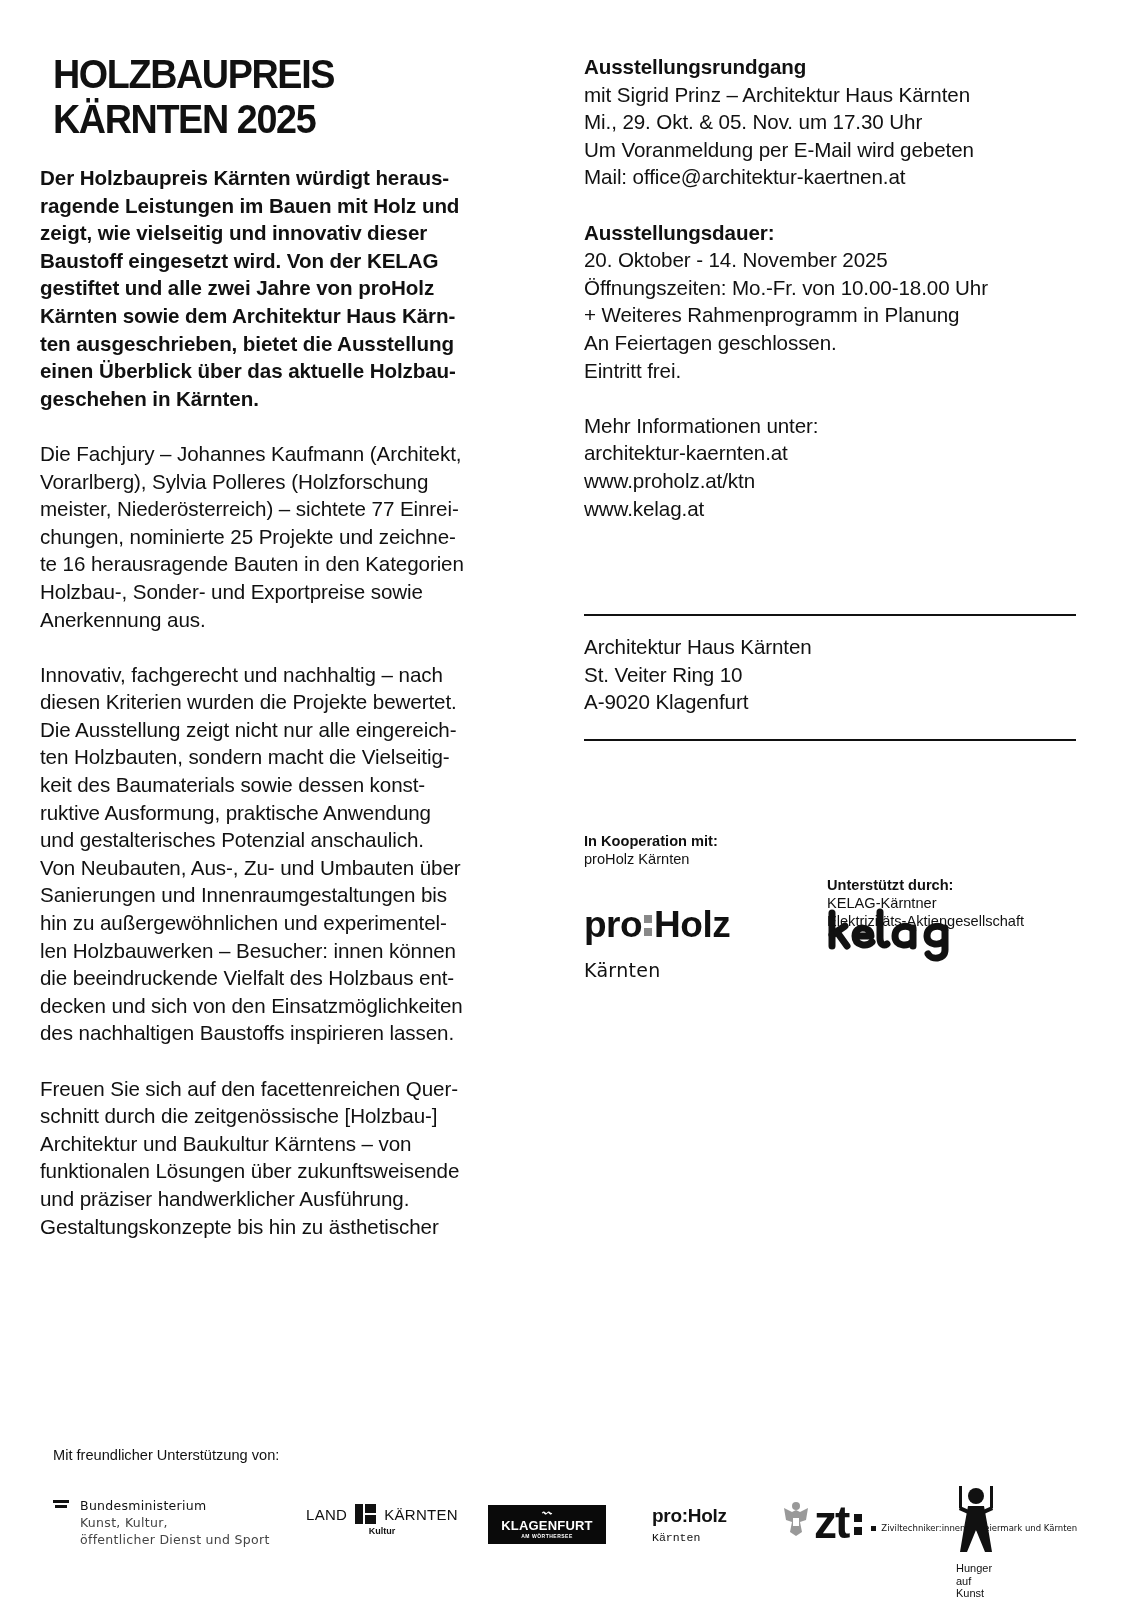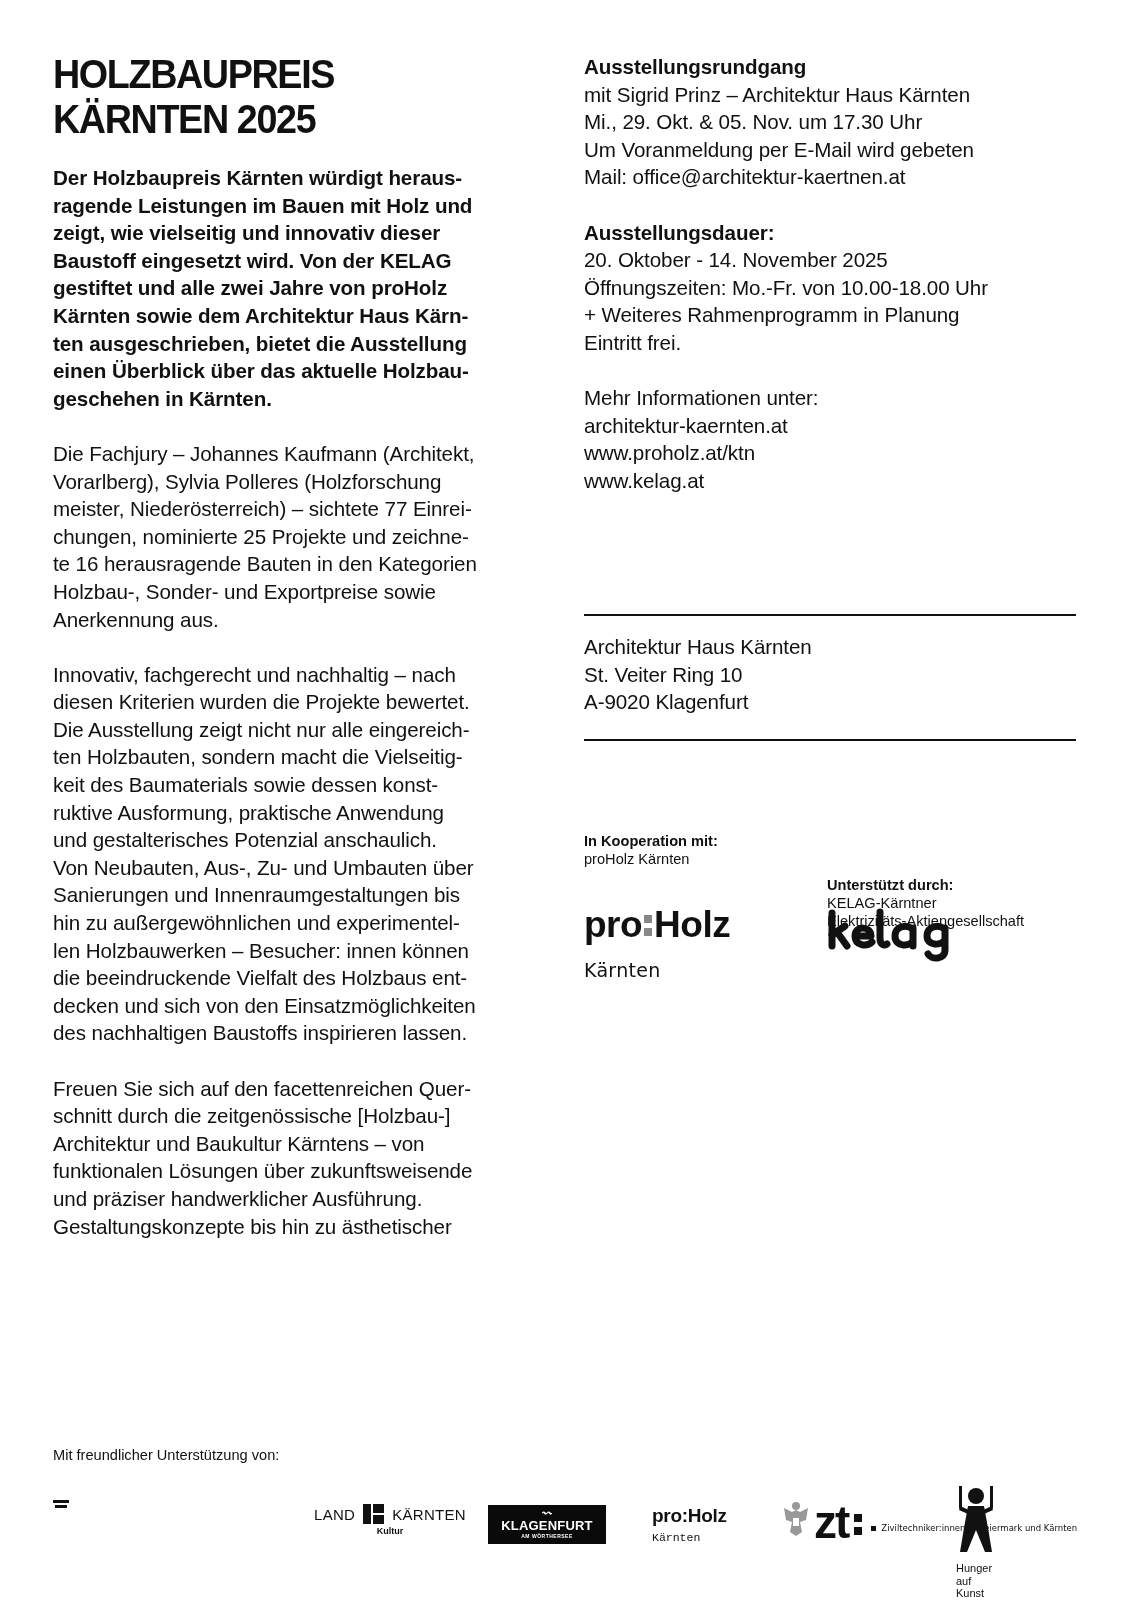--- a/index.html
+++ b/index.html
@@ -7,21 +7,21 @@
       width: 1128px; height: 1600px; position: relative; overflow: hidden;
       font-family: "Liberation Sans", "DejaVu Sans", sans-serif; color: #111111;
     }
     .line { display: block; white-space: nowrap; }
     .title {
       position: absolute; left: 53px; top: 52px; margin: 0;
       font-family: "Liberation Sans", sans-serif; font-weight: 700;
       font-size: 41px; line-height: 45px; letter-spacing: -1.5px;
       transform: scaleX(0.92); transform-origin: left top;
     }
-    .col-left { position: absolute; left: 53px; top: 164px; width: 490px; }
+    .col-left { position: absolute; left: 40px; top: 164px; width: 490px; }
     .para { font-size: 20.6px; line-height: 27.6px; margin: 0 0 27.6px 0; letter-spacing: -0.1px; }
     .para.bold { font-weight: 700; }
     .col-right { position: absolute; left: 584px; top: 53px; width: 500px; }
     .rblock { font-size: 20.6px; line-height: 27.6px; margin: 0 0 27.6px 0; letter-spacing: -0.1px; }
     .rblock .head { font-weight: 700; }
     .rule { position: absolute; left: 584px; width: 492px; height: 0; border-top: 2px solid #111; }
     .coop { position: absolute; top: 832px; font-size: 14.6px; line-height: 18px; }
     .coop .head { font-weight: 700; }
     .logo-proholz { position: absolute; left: 584px; top: 905px; }
     .ph-word { font-weight: 700; font-size: 37px; letter-spacing: -0.5px; line-height: 40px; display: flex; align-items: center; }
@@ -30,21 +30,21 @@
     .ph-sub { font-family: "DejaVu Sans", sans-serif; font-size: 19px; margin-top: 14px; letter-spacing: 0.3px; }
     .logo-kelag { position: absolute; left: 827px; top: 908px; }
     .support-title { position: absolute; left: 53px; top: 1447px; font-size: 14.6px; }
     .sponsor { position: absolute; }
     .bm { left: 53px; top: 1497px; font-family: "DejaVu Sans", sans-serif; font-size: 12.5px; line-height: 17px; letter-spacing: 0.3px; }
     .bm-flag { position: absolute; left: 0; top: 3px; width: 16px; }
     .bm-flag span { display: block; height: 3px; background: #111; margin-bottom: 2px; }
     .bm-text { margin-left: 27px; }
     .bm-text .b { color: #111; }
     .bm-text .g { color: #444; }
-    .lk { left: 314px; top: 1504px; text-align: center; }
+    .lk { left: 306px; top: 1504px; text-align: center; }
     .lk-row { display: flex; align-items: center; gap: 8px; font-size: 15px; letter-spacing: 0.3px; }
     .lk-sym { display: grid; grid-template-columns: 8px 11px; grid-template-rows: 9px 9px; gap: 2px; }
     .lk-sym i { background: #111; display: block; }
     .lk-sub { font-size: 9px; font-weight: 700; margin-top: 2px; }
     .kf { left: 488px; top: 1505px; width: 118px; height: 39px; background: #0a0a0a; color: #fff; text-align: center; }
     .kf-bird { font-size: 10px; line-height: 12px; margin-top: 2px; }
     .kf-name { font-weight: 700; font-size: 13px; line-height: 14px; letter-spacing: 0.2px; }
     .kf-sub { font-size: 5px; font-weight: 700; line-height: 7px; letter-spacing: 0.5px; }
     .ph2 { left: 652px; top: 1505px; }
     .ph2 .w { font-weight: 700; font-size: 19px; letter-spacing: -0.3px; }
@@ -124,20 +124,21 @@
         <span class="line">Um Voranmeldung per E-Mail wird gebeten</span>
         <span class="line">Mail: office@architektur-kaertnen.at</span>
       </div>
   </div>
   <div class="rblock">
     <span class="line head">Ausstellungsdauer:</span>
     <div>
         <span class="line">20. Oktober - 14. November 2025</span>
         <span class="line">Öffnungszeiten: Mo.-Fr. von 10.00-18.00 Uhr</span>
         <span class="line">+ Weiteres Rahmenprogramm in Planung</span>
+        <span class="line">An Feiertagen geschlossen.</span>
         <span class="line">Eintritt frei.</span>
       </div>
   </div>
   <div class="rblock">
     <span class="line">Mehr Informationen unter:</span>
     <span class="line">architektur-kaernten.at</span>
     <span class="line">www.proholz.at/ktn</span>
     <span class="line">www.kelag.at</span>
   </div>
 </div>
@@ -188,20 +189,25 @@
   </svg>
 </div>
 
 <div class="support-title">Mit freundlicher Unterstützung von:</div>
 
 <div class="sponsor bm">
   <div class="bm-flag">
       <span></span>
       <span style="width:12px;margin-left:2px;"></span>
     </div>
+  <div class="bm-text">
+    <span class="line b">Bundesministerium</span>
+    <span class="line g">Kunst, Kultur,</span>
+    <span class="line g">öffentlicher Dienst und Sport</span>
+  </div>
 </div>
 
 <div class="sponsor lk">
   <div class="lk-row">
     <span>LAND</span>
     <span class="lk-sym">
       <i style="grid-row: 1 / span 2;"></i>
         <i></i>
         <i></i>
     </span>

